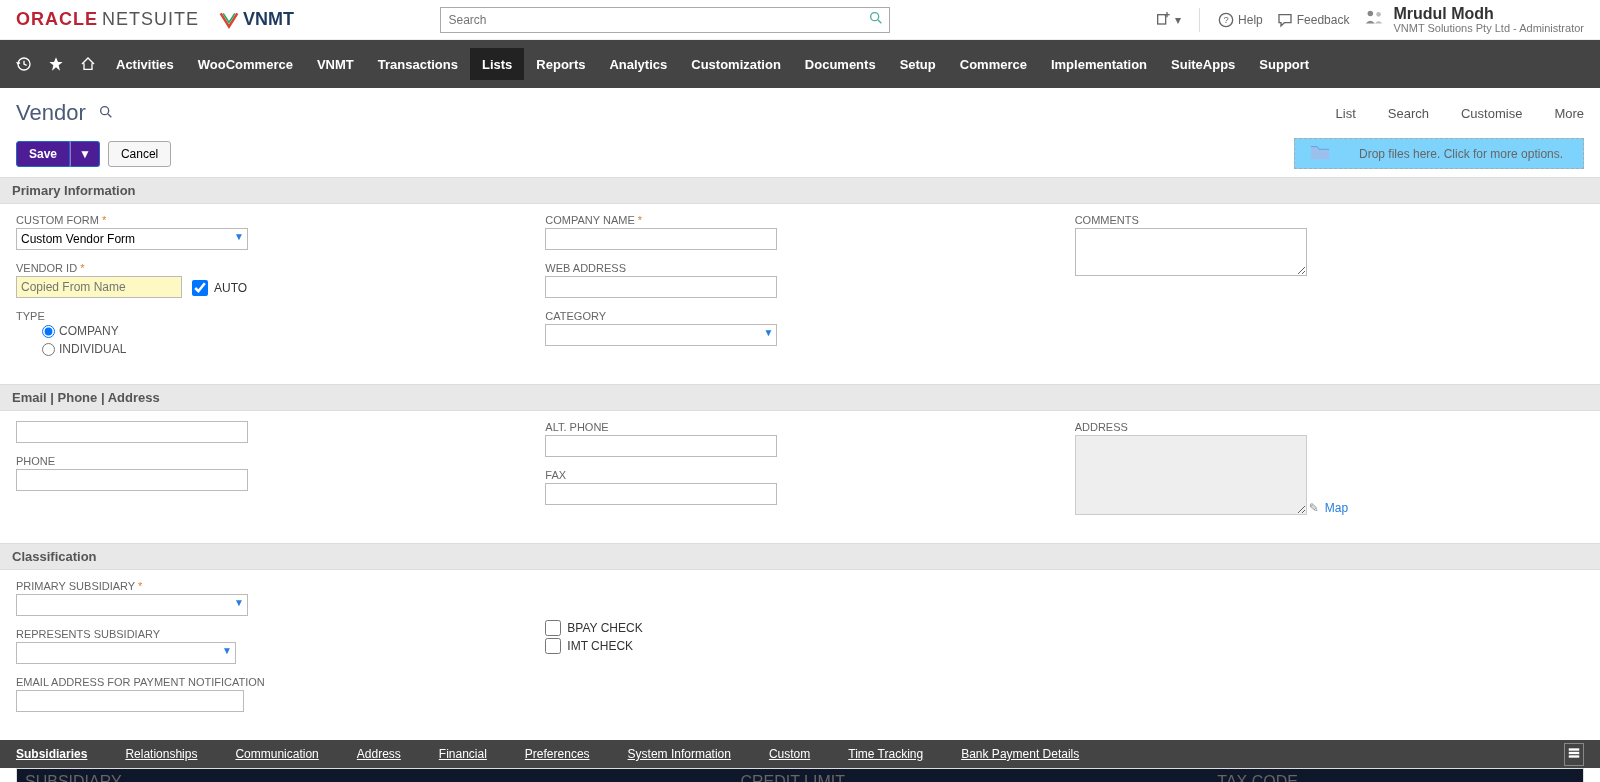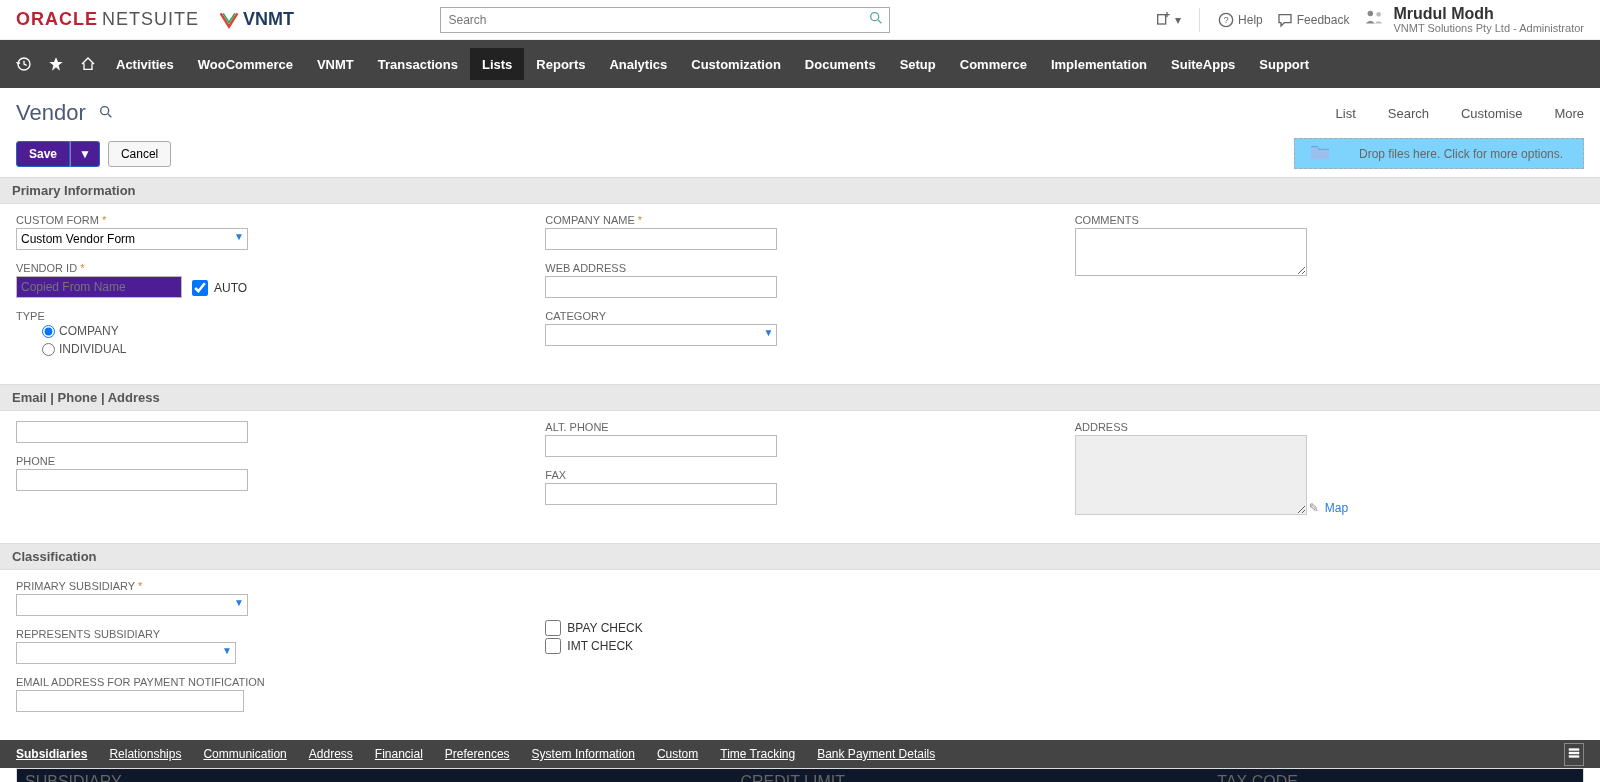--- a/index.html
+++ b/index.html
@@ -48,42 +48,42 @@
 
 
 .section-h { background: #e8e8e8; border-top: 1px solid #ddd; border-bottom: 1px solid #ddd; padding: 5px 12px; font-weight: bold; color: #555; font-size: 13px;}
 .section-body { padding: 10px 16px 16px;}
 .cols3 { display: grid; grid-template-columns: 1fr 1fr 1fr; gap: 20px;}
 .fld { margin-bottom: 12px;}
 .fld-label { font-size: 11px; color: #666; text-transform: uppercase; margin-bottom: 2px; display: block;}
 .req::after { content: " *"; color: #d9822b;}
 .ctrl, select.ctrl { border: 1px solid #bbb; height: 22px; font-size: 12px; padding: 0 4px; background: #fff;}
 .ctrl.wd { width: 232px;}
-.ctrl.disabled { background: #4c1d95; color: #888;}
+.ctrl.disabled { background: #fef9c3; color: #888;}
 textarea.ctrl { height: 48px; width: 232px; resize: both; padding: 4px;}
 .selectwrap { position: relative; display: inline-block;}
 .selectwrap .caret { position: absolute; right: 4px; top: 3px; color: #277de0; pointer-events: none; font-size: 10px;}
 .checkbox-row { display: flex; align-items: center; gap: 6px; margin-top: 2px;}
 .checkbox-row input { width: 16px; height: 16px;}
 .radioset { display: flex; flex-direction: column; gap: 4px; padding-left: 8px;}
 .radioset label { display: flex; align-items: center; gap: 4px; font-size: 12px; color: #555; padding-left: 18px;}
 .addressbox { width: 232px; height: 80px; background: #eee; border: 1px solid #ccc; resize: both; overflow: auto;}
 .maplink { color: #277de0; font-size: 12px; margin-left: 6px; cursor: pointer;}
 
 
 .subtabs { background: #444; display: flex; align-items: center; height: 28px; padding: 0 16px; gap: 22px;}
 .subtabs .stab { color: #fff; font-size: 12px; cursor: pointer; }
 .subtabs .stab.active { font-weight: bold; text-decoration: underline;}
 .subtabs .rtoggle { margin-left: auto; color: #fff; border: 1px solid #888; padding: 2px; cursor: pointer;}
 
 
 .sublist { border: 1px solid #ddd; margin: 0 16px;}
 .sublist-head { background: #0f172a; display: grid; grid-template-columns: 3fr 2fr 1.5fr; padding: 4px 8px; font-size: 16px; color: #666;}
 .sublist-row { display: grid; grid-template-columns: 3fr 2fr 1.5fr; border-top: 2px solid #277de0; border-bottom: 2px solid #277de0;}
-.u-nav { text-decoration: underline;}
+.u-nav { text-decoration: underline; margin-left: 16px;}
 </style>
 </head>
 <body>
 
 <div class="topbar">
   <div class="logo-ns">
     <span class="oracle">ORACLE</span><span>NETSUITE</span>
   </div>
   <div class="logo-vnmt">
     <span class="vicon">

